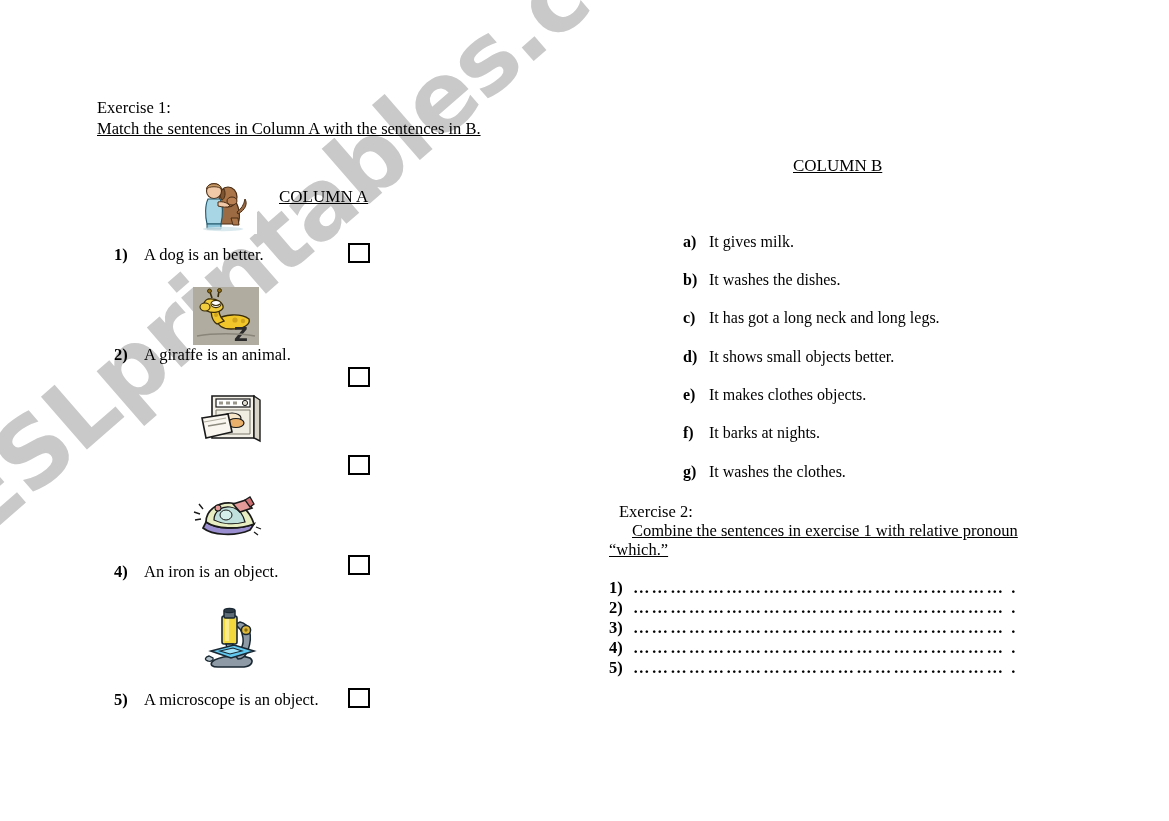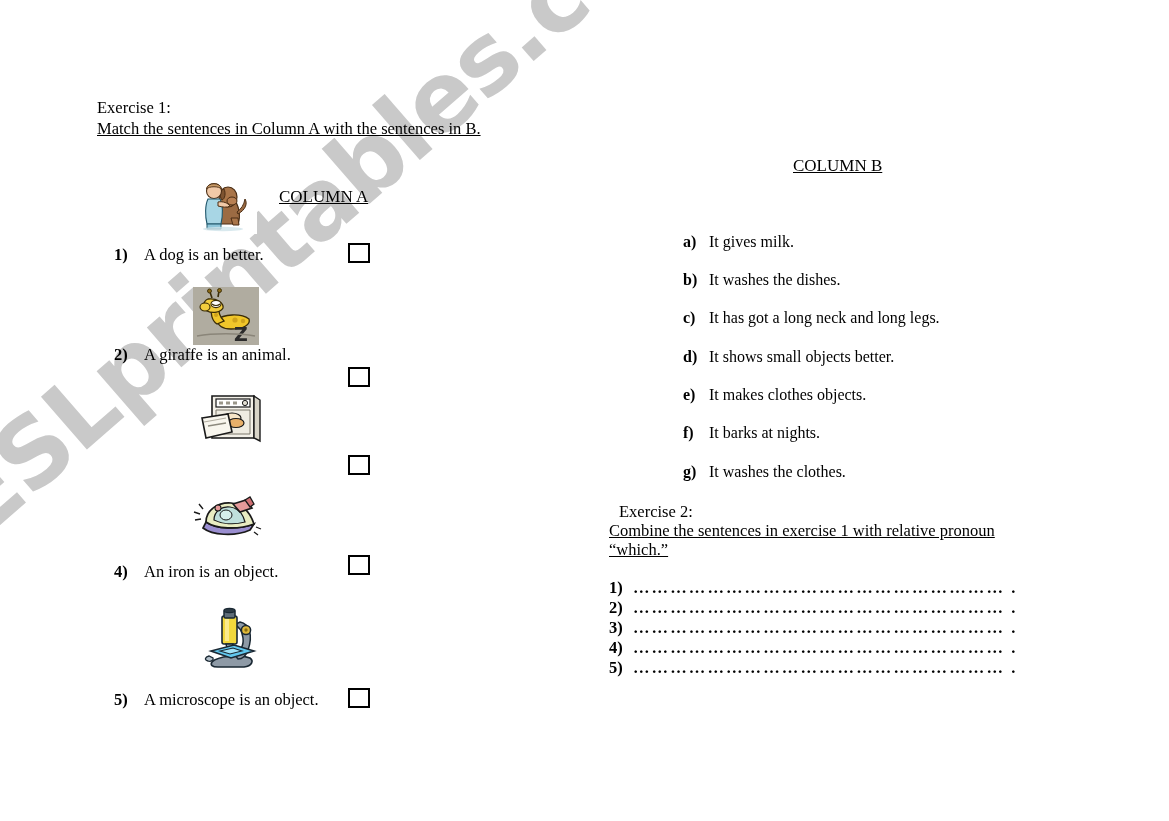--- a/index.html
+++ b/index.html
@@ -314,21 +314,21 @@
   <div class="brow" style="left:683px; top:424px;">
     <span class="let">f)</span><span class="txt">It barks at nights.</span>
   </div>
 
   <div class="brow" style="left:683px; top:463px;">
     <span class="let">g)</span><span class="txt">It washes the clothes.</span>
   </div>
 
   <div class="hd" style="left:619px; top:502px;">Exercise 2:</div>
 
-  <div class="hd u" style="left:609px; top:521px;">Combine the sentences in exercise 1 with relative pronoun</div>
+  <div class="hd u" style="left:632px; top:521px;">Combine the sentences in exercise 1 with relative pronoun</div>
 
   <div class="hd u" style="left:609px; top:540px;">“which.”</div>
 
   <div class="ansrow" style="left:609px; top:578px;">
     <span class="anum">1)</span><span class="dots">……………………………………………………  .</span>
   </div>
   <div class="ansrow" style="left:609px; top:598px;">
     <span class="anum">2)</span><span class="dots">……………………………………………………  .</span>
   </div>
   <div class="ansrow" style="left:609px; top:618px;">

